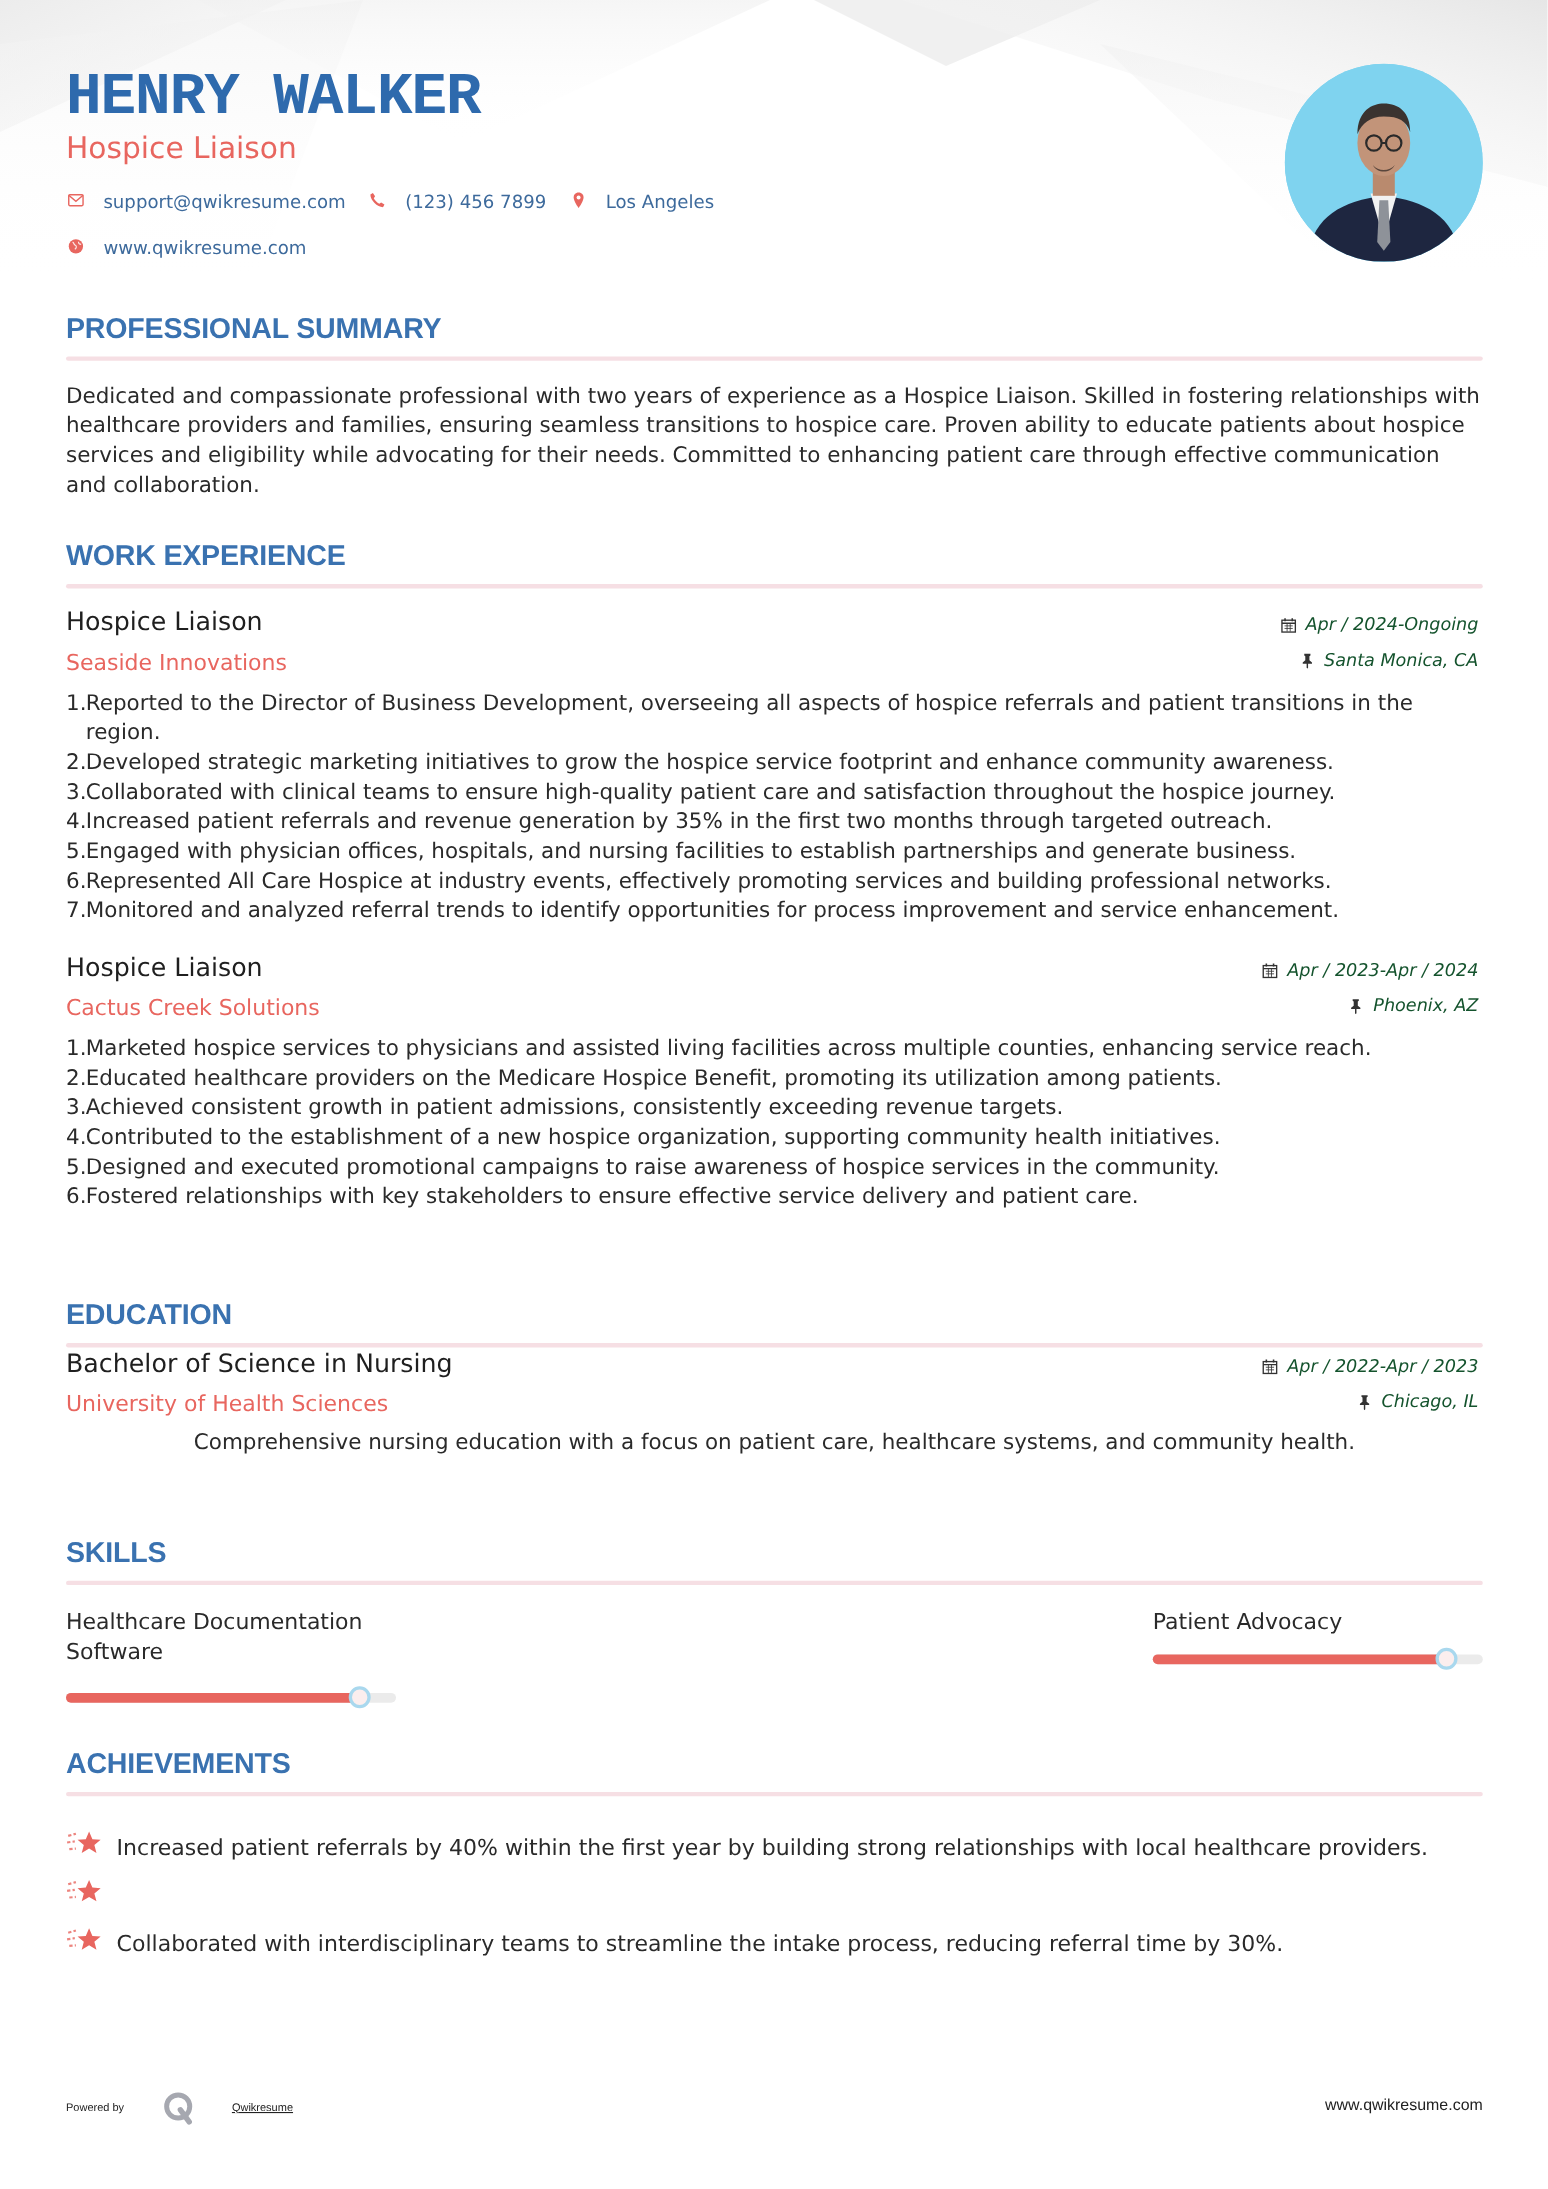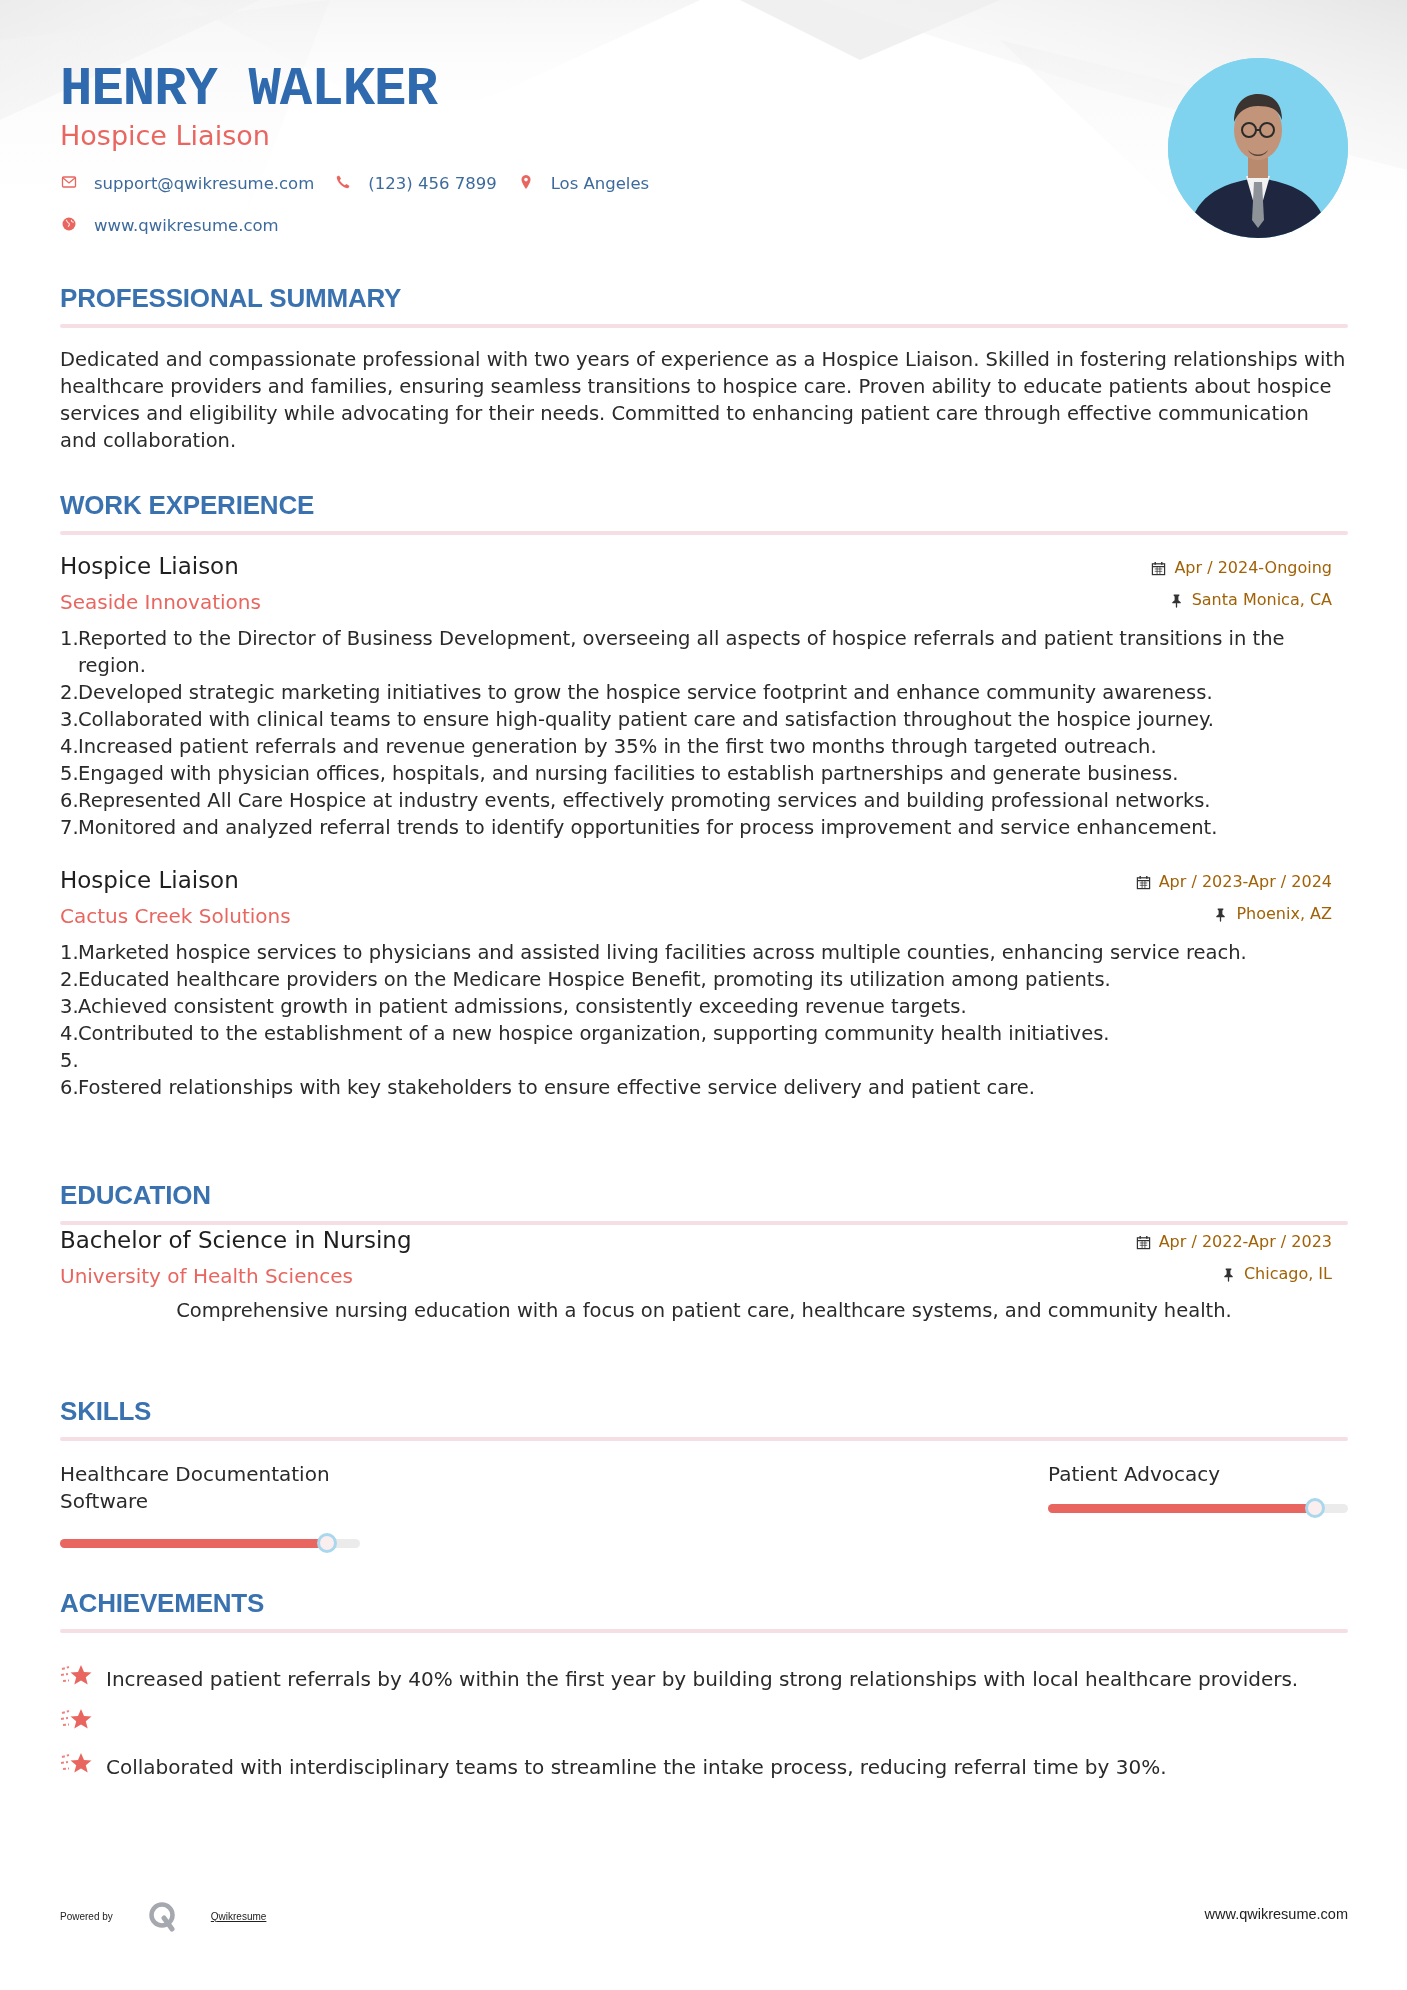--- a/index.html
+++ b/index.html
@@ -48,21 +48,21 @@
     font-family: "Liberation Sans", sans-serif; font-weight: 700;
     font-size: 26px; color: #3a72b0; line-height: 32px; letter-spacing: -0.2px;
   }
   .section-rule { height: 4px; background: #f6dfe4; margin-top: 10px; border-radius: 2px; }
 
   .body-text { font-size: 19.5px; line-height: 27px; color: #2a2a2a; }
 
   .entry-head { position: relative; height: 70px; }
   .entry-title { position: absolute; left: 0; top: 0; font-size: 23px; color: #1f1f1f; line-height: 30px; }
   .entry-org { position: absolute; left: 0; top: 38px; font-size: 20px; color: #e8665f; line-height: 26px; }
-  .entry-meta { position: absolute; right: 16px; font-size: 16px; color: #a16207; line-height: 22px; display: flex; align-items: center; }
+  .entry-meta { position: absolute; right: 4px; font-size: 16px; color: #14532d; line-height: 22px; display: flex; align-items: center; font-style: italic; }
   .entry-meta.date { top: 6px; }
   .entry-meta.loc { top: 38px; }
   .entry-meta .ic { margin-right: 8px; display: inline-flex; }
   .entry-meta .ic svg { width: 15px; height: 15px; }
 
   ol.bullets { list-style: none; }
   ol.bullets li { display: flex; font-size: 19.5px; line-height: 27px; color: #2a2a2a; }
   ol.bullets li .num { width: 18px; flex: 0 0 18px; }
 
   
@@ -285,20 +285,21 @@
         <li>
             <span class="num">3.</span>
             <span>Achieved consistent growth in patient admissions, consistently exceeding revenue targets.</span>
           </li>
         <li>
             <span class="num">4.</span>
             <span>Contributed to the establishment of a new hospice organization, supporting community health initiatives.</span>
           </li>
         <li>
             <span class="num">5.</span>
+            <span>Designed and executed promotional campaigns to raise awareness of hospice services in the community.</span>
           </li>
         <li>
             <span class="num">6.</span>
             <span>Fostered relationships with key stakeholders to ensure effective service delivery and patient care.</span>
           </li>
       </ol>
     </div>
   </section>
 
   <section class="section" style="top: 1179px;">

